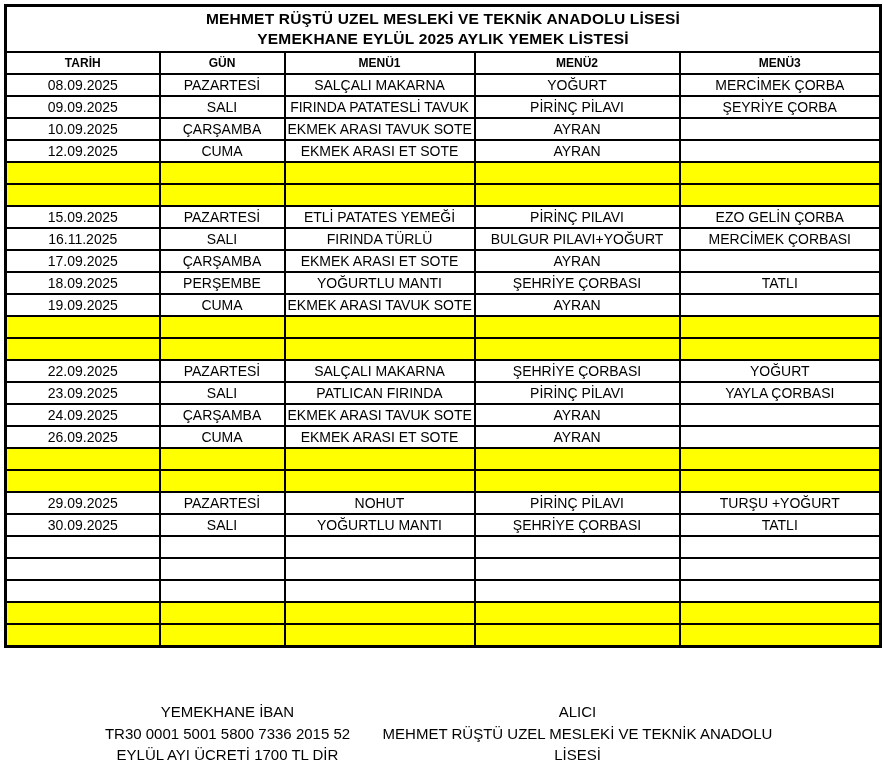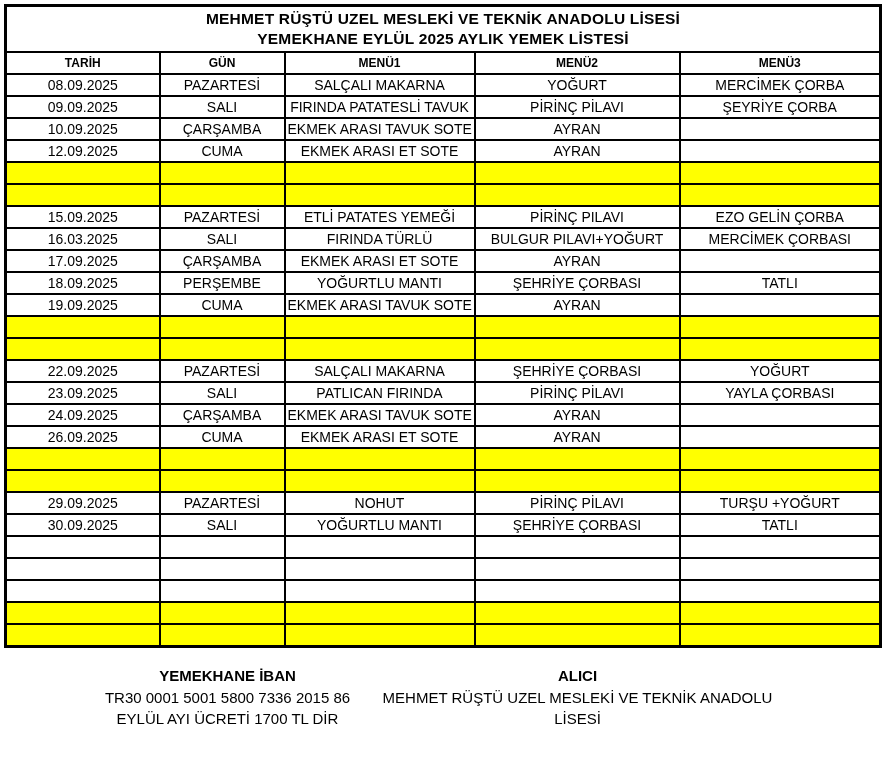--- a/index.html
+++ b/index.html
@@ -28,21 +28,21 @@
     white-space:nowrap;overflow:hidden;
   }
   th{font-size:12px;font-weight:bold;}
   td.title-cell{height:42px;line-height:normal;padding:1px 0;}
   .title-line{font-weight:bold;font-size:15.5px;line-height:20px;letter-spacing:.2px;}
   tr.hl td{background:var(--hl,#FFFF00);}
   .footer{position:relative;margin-top:17px;height:66px;font-size:15px;}
   .footer .block{position:absolute;top:0;text-align:center;line-height:21.5px;}
   .footer .left{left:0;width:455px;}
   .footer .right{left:360px;width:435px;}
-  .footer .head{font-weight:bold;}
+  .footer .head{font-weight:normal;margin-top:36px;}
 </style>
 </head>
 <body>
 
 <div class="sheet">
 
   <table class="menu">
     <colgroup>
       <col class="c-date">
         <col class="c-day">
@@ -109,21 +109,21 @@
           <td></td>
         </tr>
         <tr>
           <td>15.09.2025</td>
           <td>PAZARTESİ</td>
           <td>ETLİ PATATES YEMEĞİ</td>
           <td>PİRİNÇ PILAVI</td>
           <td>EZO GELİN ÇORBA</td>
         </tr>
         <tr>
-          <td>16.03.2025</td>
+          <td>16.11.2025</td>
           <td>SALI</td>
           <td>FIRINDA TÜRLÜ</td>
           <td>BULGUR PILAVI+YOĞURT</td>
           <td>MERCİMEK ÇORBASI</td>
         </tr>
         <tr>
           <td>17.09.2025</td>
           <td>ÇARŞAMBA</td>
           <td>EKMEK ARASI ET SOTE</td>
           <td>AYRAN</td>
@@ -247,21 +247,21 @@
           <td></td>
           <td></td>
           <td></td>
         </tr>
       </tbody>
   </table>
 
   <div class="footer">
     <div class="block left">
       <div class="head">YEMEKHANE İBAN</div>
-      <div>TR30 0001 5001 5800 7336 2015 86</div>
+      <div>TR30 0001 5001 5800 7336 2015 52</div>
       <div>EYLÜL AYI ÜCRETİ 1700 TL DİR</div>
     </div>
     <div class="block right">
       <div class="head">ALICI</div>
       <div>MEHMET RÜŞTÜ UZEL MESLEKİ VE TEKNİK ANADOLU LİSESİ</div>
     </div>
   </div>
 
 </div>
 

